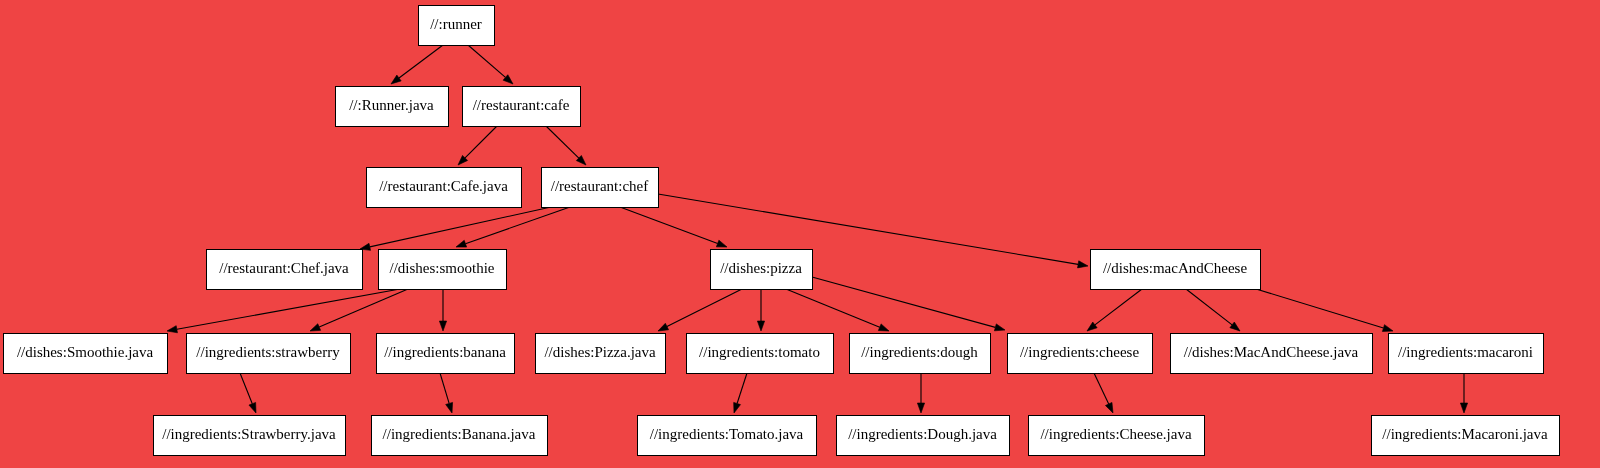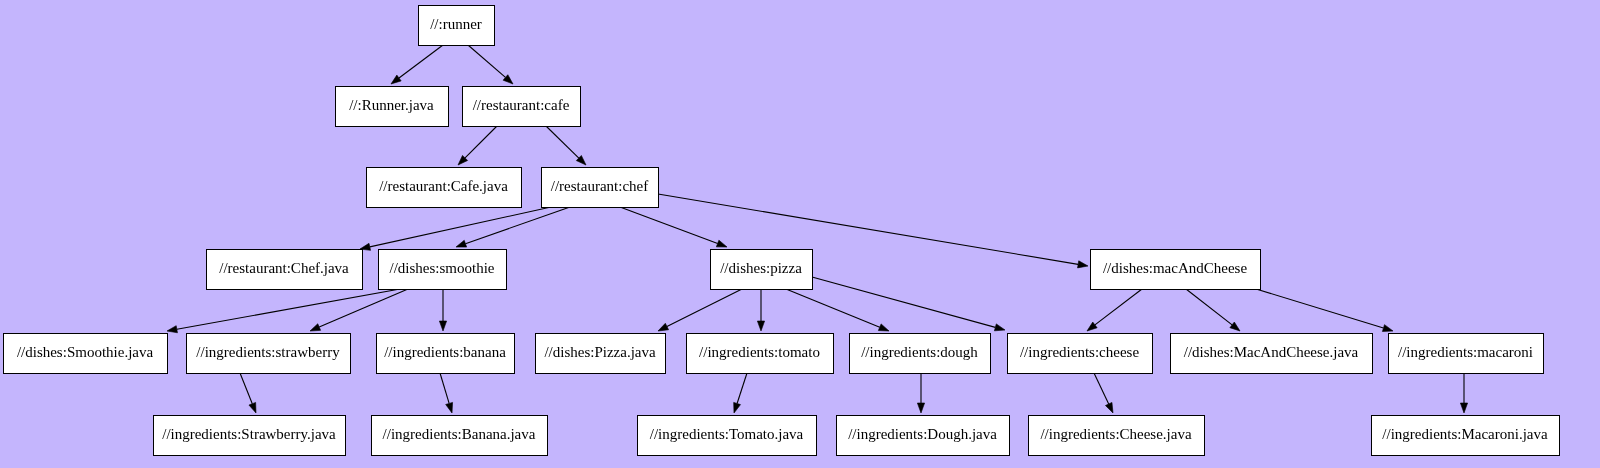--- a/index.html
+++ b/index.html
@@ -1,16 +1,16 @@
 <!DOCTYPE html>
 <html><head>
 <meta charset="utf-8">
 <style>
   html,body{margin:0;padding:0;background:#ffffff;}
-  #canvas{position:relative;width:1600px;height:468px;background:#c4b5fd;overflow:hidden;}
+  #canvas{position:relative;width:1600px;height:468px;background:#ef4444;overflow:hidden;}
   svg#graph{position:absolute;left:0;top:0;width:1600px;height:468px;}
   .node-rect{fill:#ffffff;stroke:#000000;stroke-width:1;}
   .node-label{font-family:"Liberation Serif","DejaVu Serif",serif;font-size:15px;fill:#000000;text-anchor:middle;dominant-baseline:middle;}
   .edge-line{stroke:#000000;stroke-width:1.1;fill:none;}
   .edge-head{fill:#000000;stroke:#000000;stroke-width:0.6;}
 </style>
 </head>
 <body>
 
 <div id="canvas">

